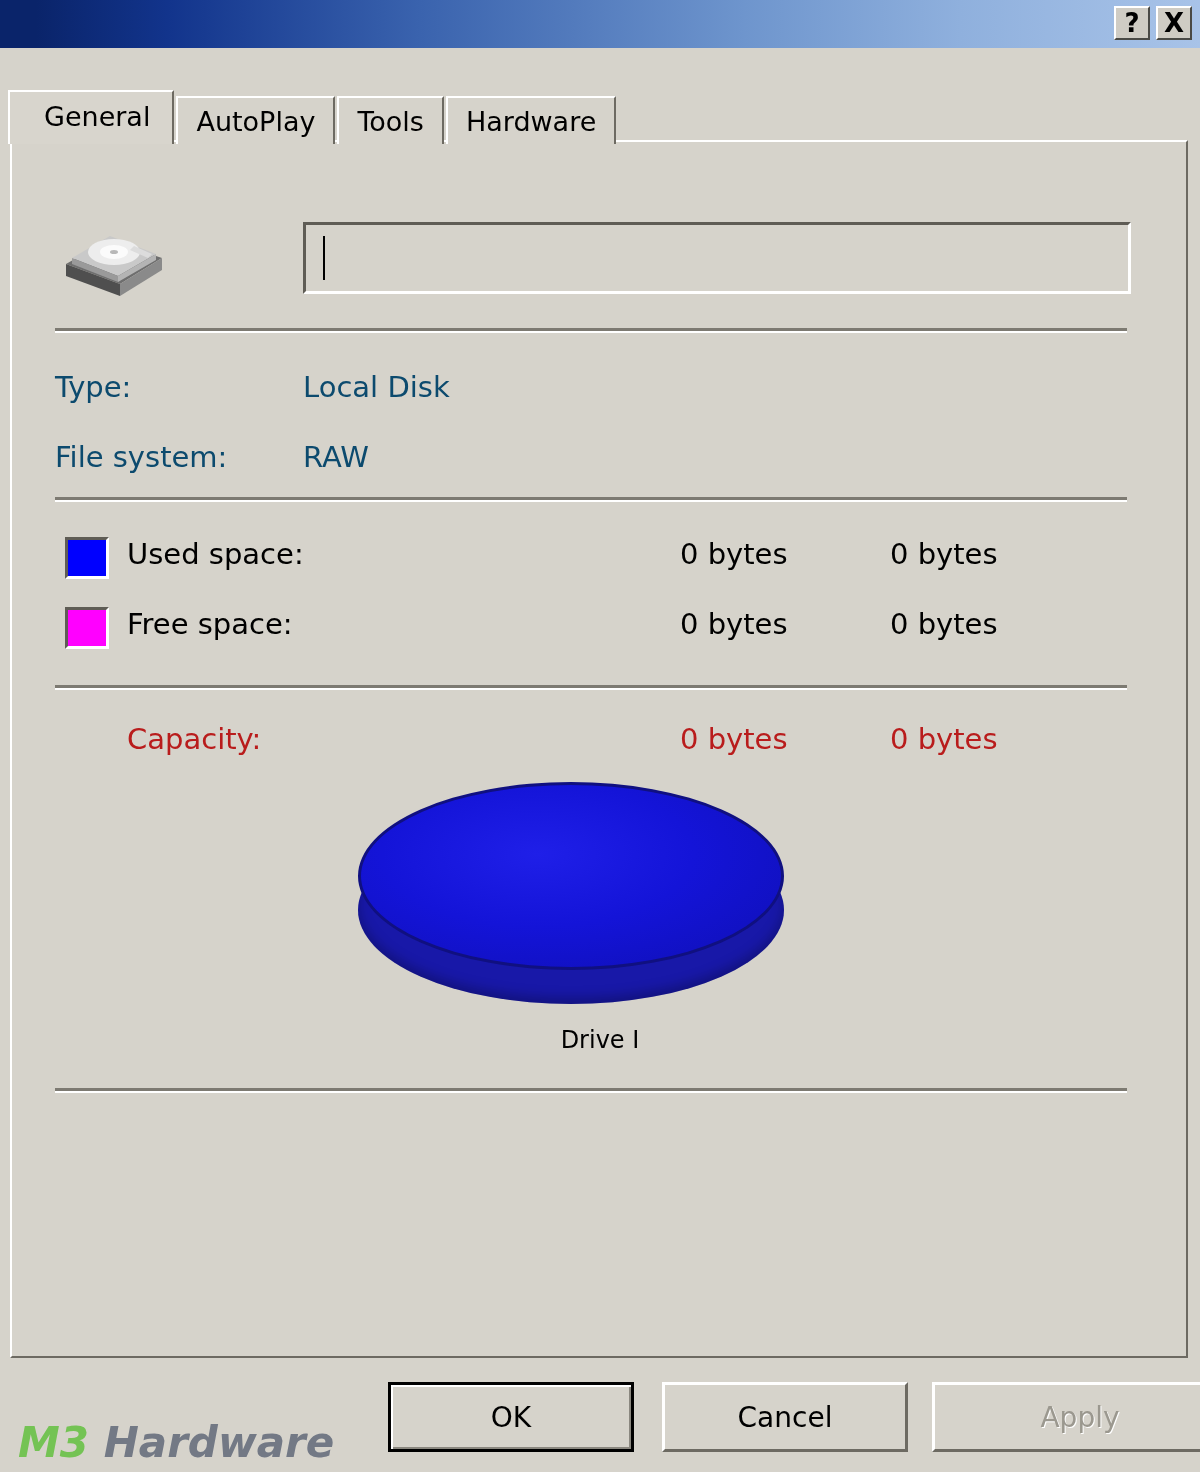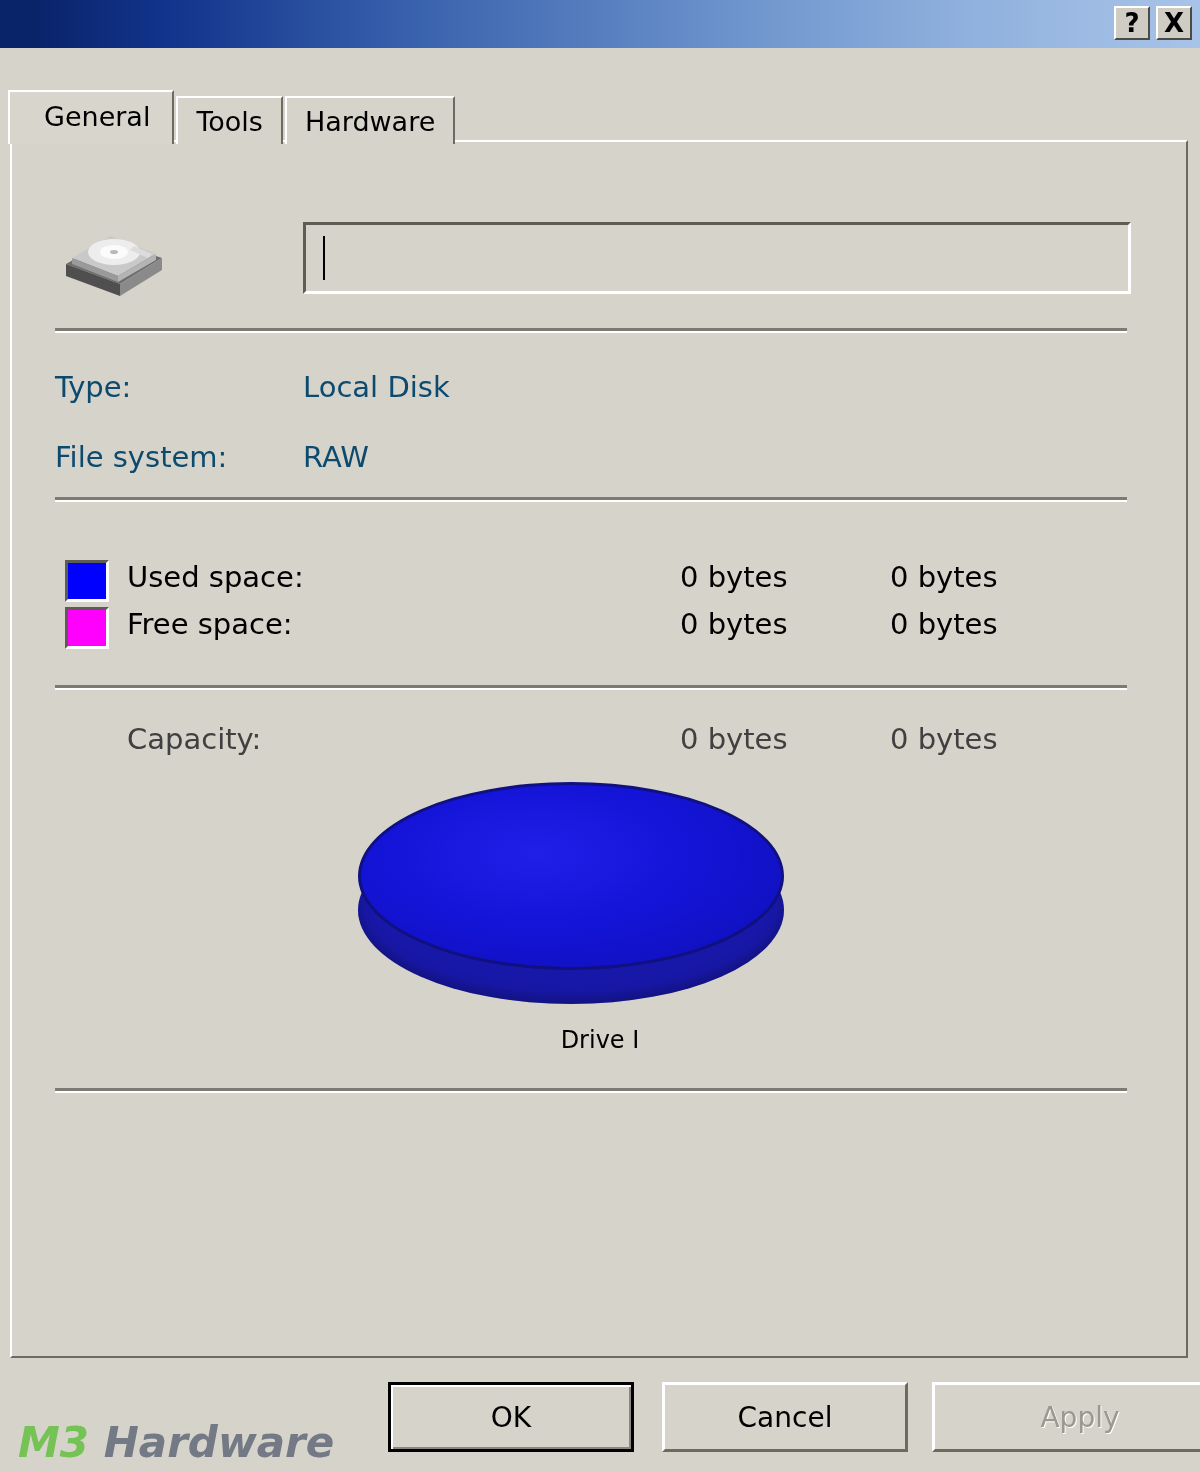--- a/index.html
+++ b/index.html
@@ -214,21 +214,21 @@
     white-space: nowrap;
   }
 
   
   .cap-row {
     position: absolute;
     left: 55px;
     width: 1072px;
     height: 50px;
     font-size: 29px;
-    color: #404040;
+    color: #b91c1c;
   }
   .cap-name { position: absolute; left: 72px; top: 0; white-space: nowrap; }
   .cap-v1   { position: absolute; left: 625px; top: 0; white-space: nowrap; }
   .cap-v2   { position: absolute; left: 835px; top: 0; white-space: nowrap; }
 
   
   .pie-wrap {
     position: absolute;
     left: 358px;
     top: 782px;
@@ -318,20 +318,21 @@
   <div class="title-buttons">
     <div class="title-btn">?</div>
     <div class="title-btn">X</div>
   </div>
 </div>
 
 <div class="tabpanel"></div>
 
 <div class="tabstrip">
   <div class="tab active">General</div>
+  <div class="tab">AutoPlay</div>
   <div class="tab">Tools</div>
   <div class="tab">Hardware</div>
 </div>
 
 <div class="drive-icon">
   <svg width="112" height="80" viewBox="0 0 112 80">
 
     <polygon points="8,46 50,22 104,40 62,66" fill="#6e6e6e"></polygon>
     <polygon points="8,46 8,58 62,78 62,66" fill="#4f4f4f"></polygon>
     <polygon points="62,66 62,78 104,52 104,40" fill="#8a8a8a"></polygon>
@@ -359,21 +360,21 @@
   <span class="info-label">Type:</span>
   <span class="info-value">Local Disk</span>
 </div>
 <div class="info-row" style="top:440px;">
   <span class="info-label">File system:</span>
   <span class="info-value">RAW</span>
 </div>
 
 <div class="sep" style="top:497px;"></div>
 
-<div class="space-row" style="top:533px;margin-top:23px;">
+<div class="space-row" style="top:533px;">
   <span class="swatch" style="background:#0000ff;"></span>
   <span class="space-name">Used space:</span>
   <span class="space-v1">0 bytes</span>
   <span class="space-v2">0 bytes</span>
 </div>
 <div class="space-row" style="top:603px;">
   <span class="swatch" style="background:#ff00ff;"></span>
   <span class="space-name">Free space:</span>
   <span class="space-v1">0 bytes</span>
   <span class="space-v2">0 bytes</span>

